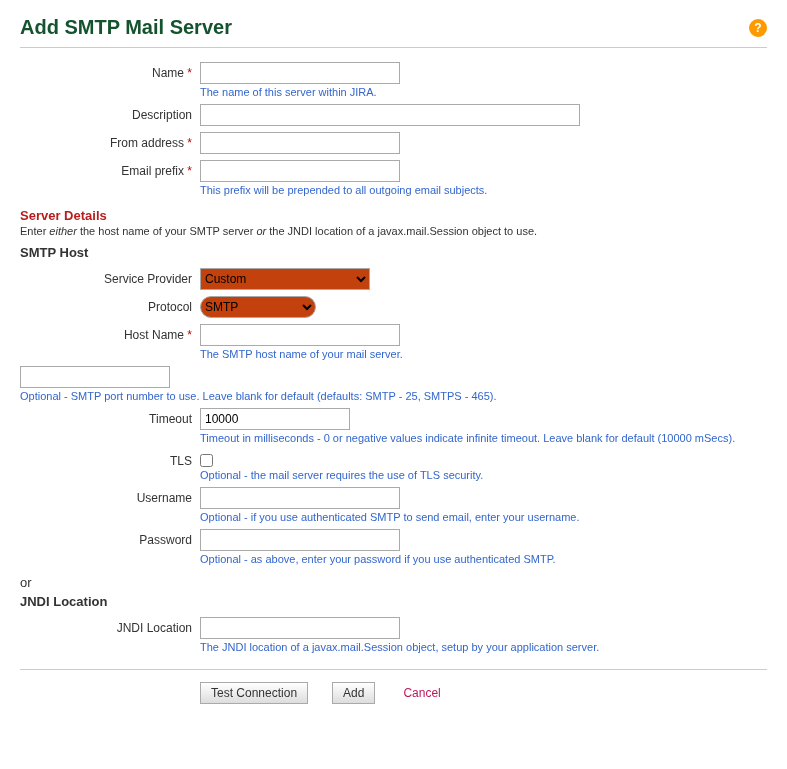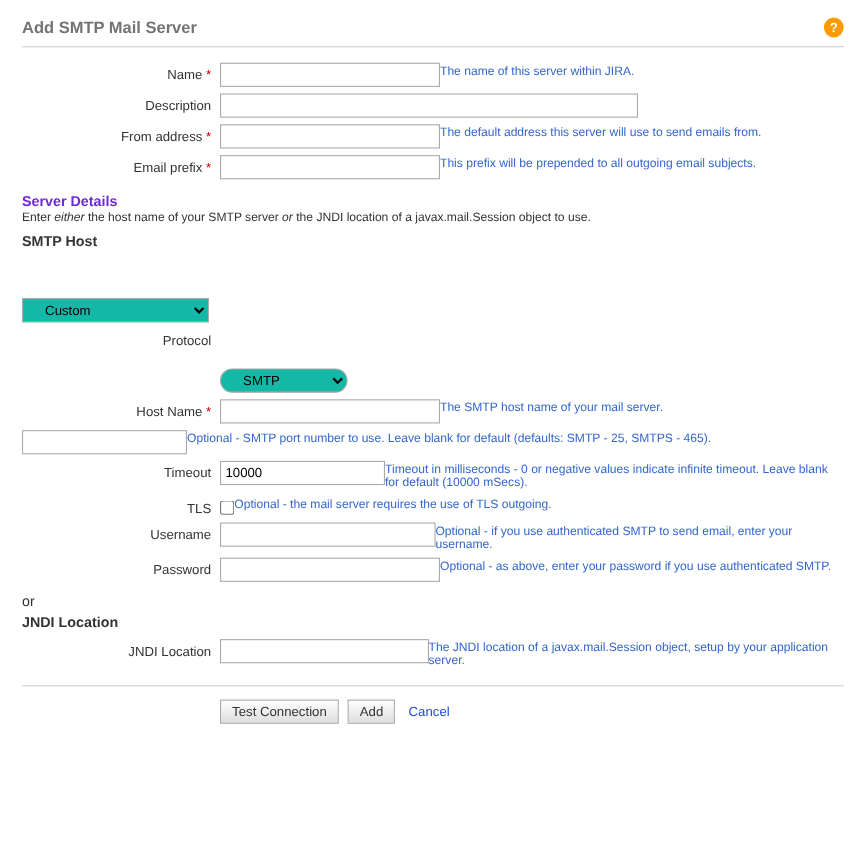--- a/index.html
+++ b/index.html
@@ -17,23 +17,23 @@
     }
     .page-header {
       display: flex;
       align-items: center;
       justify-content: space-between;
       border-bottom: 1px solid #ccc;
       padding-bottom: 8px;
       margin-bottom: 10px;
     }
     .page-title {
-      font-size: 15px;
-      font-weight: bold;
-      color: #737373;
+      font-size: 20px;
+      font-weight: bold;
+      color: #14532d;
     }
     .help-icon {
       width: 18px;
       height: 18px;
       border-radius: 50%;
       background: #f90;
       color: #fff;
       font-weight: bold;
       font-size: 12px;
       display: flex;
@@ -58,20 +58,21 @@
       padding-top: 4px;
       font-size: 12px;
       color: #333;
       flex-shrink: 0;
     }
     .required {
       color: #c00;
     }
     .form-field-group {
       display: flex;
+      flex-direction: column;
       justify-content: flex-end;
     }
     .form-input {
       border: 1px solid #aaa;
       padding: 2px 4px;
       font-size: 12px;
       height: 22px;
       outline: none;
       background: #fff;
     }
@@ -79,43 +80,42 @@
     .input-medium { width: 200px; }
     .input-long { width: 380px; }
     .hint-text {
       font-size: 11px;
       color: #36c;
       margin-top: 2px;
     }
     .section-title {
       font-size: 13px;
       font-weight: bold;
-      color: #6d28d9;
+      color: #b91c1c;
       margin-top: 10px;
       margin-bottom: 2px;
     }
     .section-description {
       font-size: 11px;
       color: #333;
       margin-bottom: 8px;
     }
     .subsection-title {
       font-size: 13px;
       font-weight: bold;
       color: #333;
       margin-bottom: 8px;
     }
     .form-select {
       border: 1px solid #aaa;
-      padding: 2px 16px;
+      padding: 2px 0;
       font-size: 12px;
       height: 22px;
-      background: #14b8a6;
+      background: #c2410c;
       outline: none;
-      margin-top: 36px;
     }
     .select-short { width: 170px; }
     .select-protocol { width: 116px; border-radius: 11px; }
     .checkbox-row {
       display: flex;
       align-items: center;
       padding-top: 4px;
     }
     .tls-checkbox {
       margin-right: 0;
@@ -127,38 +127,38 @@
     }
     .jndi-section-title {
       font-size: 13px;
       font-weight: bold;
       color: #333;
       margin-bottom: 8px;
     }
     .button-row {
       display: flex;
       align-items: center;
-      gap: 8px;
+      gap: 24px;
       margin-top: 16px;
       padding-top: 12px;
       border-top: 1px solid #ccc;
       padding-left: 180px;
     }
     .btn {
       padding: 3px 10px;
       font-size: 12px;
       border: 1px solid #aaa;
       background: linear-gradient(to bottom, #fff 0%, #ddd 100%);
       cursor: pointer;
       color: #333;
     }
     .btn-cancel {
       border: none;
       background: none;
-      color: #1d4ed8;
+      color: #be185d;
       cursor: pointer;
       font-size: 12px;
       padding: 3px 4px;
     }
     em {
       font-style: italic;
       margin-top: 24px;
     }
   </style>
 </head>
@@ -190,21 +190,20 @@
       <input type="text" class="form-input input-long" style="">
     </div>
   </div>
 
   <div class="form-row">
     <div class="form-label">
       <span>From address</span> <span class="required">*</span>
     </div>
     <div class="form-field-group">
       <input type="text" class="form-input input-medium" style="">
-      <span class="hint-text">The default address this server will use to send emails from.</span>
     </div>
   </div>
 
   <div class="form-row">
     <div class="form-label">
       <span>Email prefix</span> <span class="required">*</span>
     </div>
     <div class="form-field-group">
       <input type="text" class="form-input input-medium" style="">
       <span class="hint-text">This prefix will be prepended to all outgoing email subjects.</span>
@@ -214,20 +213,23 @@
   <div style="margin-top:12px; margin-bottom:4px;">
     <div class="section-title">Server Details</div>
     <div class="section-description">
       <span>Enter </span><em>either</em><span> the host name of your SMTP server </span><em>or</em><span> the JNDI location of a javax.mail.Session object to use.</span>
     </div>
   </div>
 
   <div class="subsection-title">SMTP Host</div>
 
   <div class="form-row">
+    <div class="form-label">
+      <span>Service Provider</span>
+    </div>
     <div class="form-field-group">
       <select class="form-select select-short">
         <option>Custom</option>
         <option>Gmail</option>
         <option>Yahoo</option>
         <option>Hotmail</option>
       </select>
     </div>
   </div>
 
@@ -271,21 +273,21 @@
   </div>
 
   <div class="form-row">
     <div class="form-label">
       <span>TLS</span>
     </div>
     <div class="form-field-group">
       <div class="checkbox-row">
         <input type="checkbox" class="tls-checkbox" style="">
       </div>
-      <span class="hint-text">Optional - the mail server requires the use of TLS outgoing.</span>
+      <span class="hint-text">Optional - the mail server requires the use of TLS security.</span>
     </div>
   </div>
 
   <div class="form-row">
     <div class="form-label">
       <span>Username</span>
     </div>
     <div class="form-field-group">
       <input type="text" class="form-input input-medium" style="">
       <span class="hint-text">Optional - if you use authenticated SMTP to send email, enter your username.</span>

